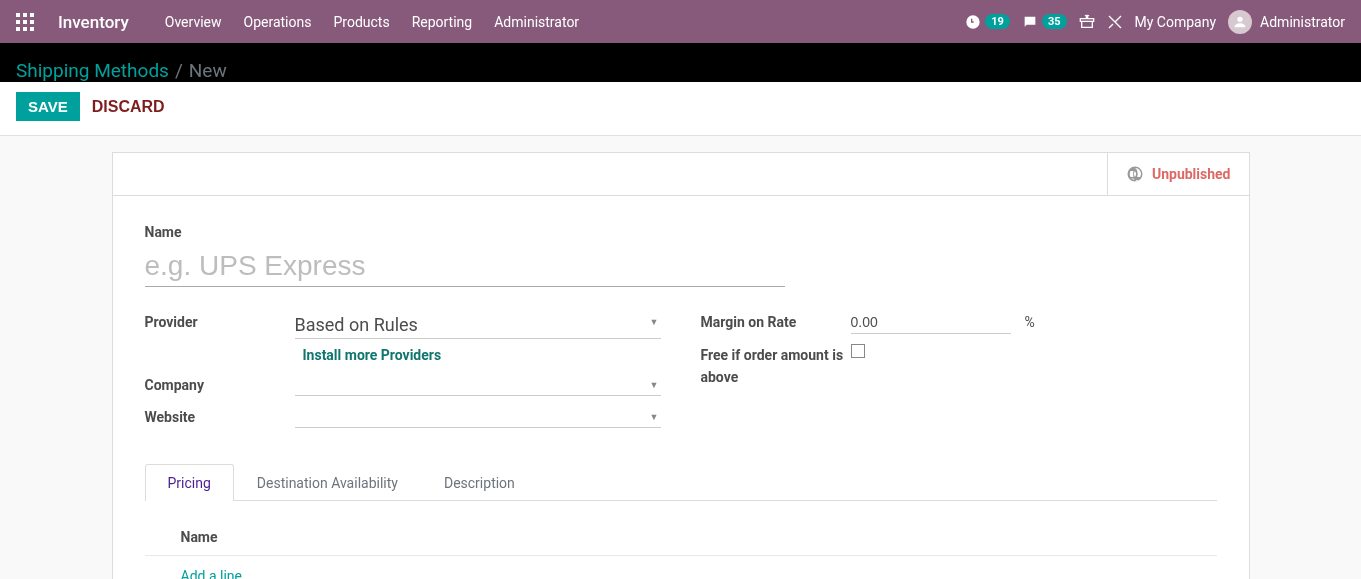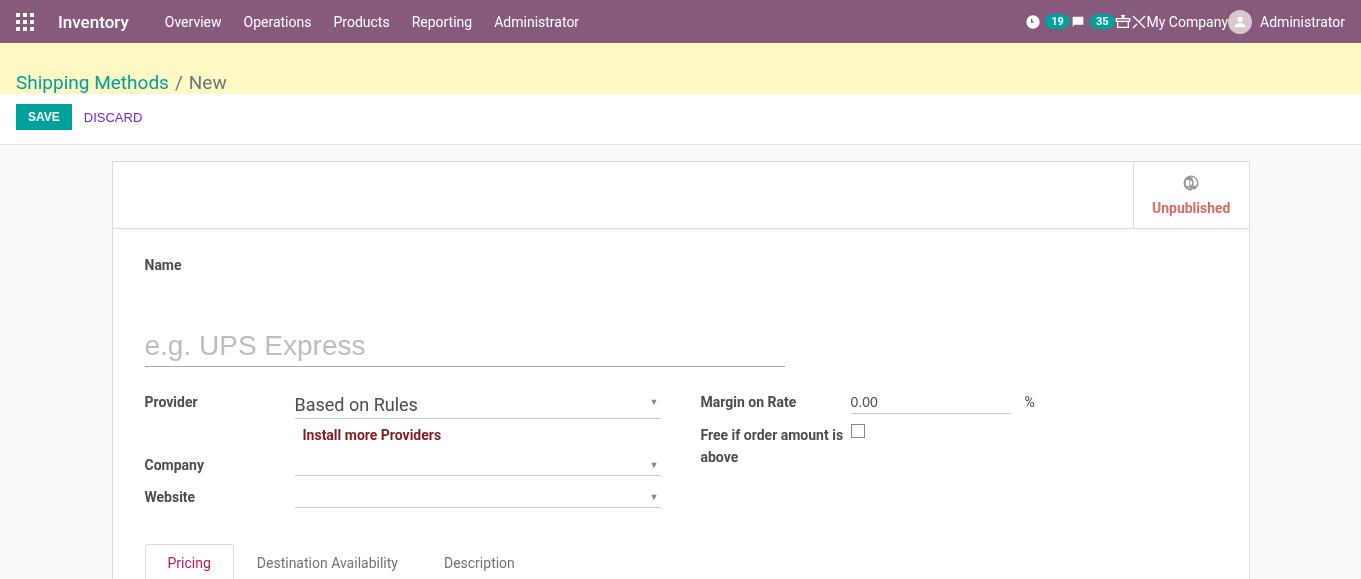--- a/index.html
+++ b/index.html
@@ -5,62 +5,62 @@
     * { box-sizing: border-box; margin: 0; padding: 0; }
     body { font-family: -apple-system, BlinkMacSystemFont, "Segoe UI", Roboto, "Helvetica Neue", Arial, sans-serif; background: #f9f9f9; color: #4c4c4c; }
     
     .topnav { background: #875a7b; height: 43px; display: flex; align-items: center; padding: 0 16px; color: #fff; }
     .apps-icon { width: 18px; height: 18px; display: grid; grid-template-columns: repeat(3, 4px); grid-template-rows: repeat(3, 4px); gap: 3px; cursor: pointer; margin-right: 24px; }
     .apps-icon span { background: #fff; }
     .topnav .brand { font-size: 17px; font-weight: 500; margin-right: 36px; }
     .topnav .menu { display: flex; gap: 22px; font-size: 14px; }
     .topnav .menu a { color: #fff; text-decoration: none; cursor: pointer; }
     .topnav .spacer { flex: 1; }
-    .topnav .right { display: flex; align-items: center; gap: 0; font-size: 14px; }
+    .topnav .right { display: flex; align-items: center; gap: 12px; font-size: 14px; }
     .topnav .badge-btn { display: flex; align-items: center; gap: 4px; cursor: pointer; }
     .topnav .badge { background: #00a09d; color: #fff; font-size: 11px; padding: 1px 6px; border-radius: 9px; font-weight: bold; }
     .avatar { width: 24px; height: 24px; background: #d8c8d0; border-radius: 50%; display: flex; align-items: center; justify-content: center; }
     .avatar svg { width: 16px; height: 16px; fill: #fff; }
     
-    .breadcrumb-row { background: #fef9c3; padding: 28px 16px 0 16px; }
+    .breadcrumb-row { background: #000000; padding: 16px 16px 0 16px; }
     .breadcrumb { font-size: 19px; color: #6c757d; display: flex; gap: 6px; align-items: center; }
     .breadcrumb a { color: #00a09d; text-decoration: none; }
     
     .action-row { background: #fff; padding: 10px 16px 14px 16px; border-bottom: 1px solid #e2e2e2; display: flex; gap: 12px; align-items: center; }
-    .btn-primary { background: #00a09d; color: #fff; border: none; padding: 6px 12px; font-size: 12px; font-weight: bold; cursor: pointer; text-transform: uppercase; }
-    .btn-link { background: none; border: none; color: #6d28d9; font-size: 13px; font-weight: normal; cursor: pointer; text-transform: uppercase; }
+    .btn-primary { background: #00a09d; color: #fff; border: none; padding: 6px 12px; font-size: 15px; font-weight: bold; cursor: pointer; text-transform: uppercase; }
+    .btn-link { background: none; border: none; color: #7f1d1d; font-size: 16px; font-weight: bold; cursor: pointer; text-transform: uppercase; }
     
     .content-scroll { height: 450px; overflow-y: scroll; }
     .form-sheet { max-width: 1138px; margin: 16px auto; background: #fff; border: 1px solid #dcdcdc; }
     
     .publish-bar { border-bottom: 1px solid #dcdcdc; display: flex; justify-content: flex-end; padding: 0; }
-    .publish-btn { border-left: 1px solid #dcdcdc; padding: 12px 18px; display: flex; align-items: center; gap: 8px; cursor: pointer; font-weight: bold; font-size: 14px; color: #dc6965; flex-direction: column; }
+    .publish-btn { border-left: 1px solid #dcdcdc; padding: 12px 18px; display: flex; align-items: center; gap: 8px; cursor: pointer; font-weight: bold; font-size: 14px; color: #dc6965; }
     .publish-btn svg { fill: #999; width: 18px; height: 18px; }
     
     .form-body { padding: 28px 32px; }
     .name-label { font-size: 14px; font-weight: bold; color: #4c4c4c; margin-bottom: 6px; }
-    .name-input { width: 640px; font-size: 28px; border: none; border-bottom: 1px solid #aaa; padding: 4px 0; outline: none; color: #4c4c4c; margin-top: 47px; }
+    .name-input { width: 640px; font-size: 28px; border: none; border-bottom: 1px solid #aaa; padding: 4px 0; outline: none; color: #4c4c4c; }
     .name-input::placeholder { color: #bdbdbd; }
     
     .form-grid { display: flex; gap: 40px; margin-top: 24px; }
     .form-col { flex: 1; }
     .form-row { display: flex; align-items: flex-start; margin-bottom: 10px; }
     .form-row .lbl { width: 150px; font-size: 14px; font-weight: bold; color: #4c4c4c; line-height: 22px; }
     .form-row .ctl { flex: 1; }
     .select-field { width: 100%; border: none; border-bottom: 1px solid #ccc; padding: 3px 18px 3px 0; font-size: 18px; color: #4c4c4c; position: relative; min-height: 22px; }
     .dropdown-wrap { position: relative; }
     .dropdown-wrap::after { content: '▼'; font-size: 9px; position: absolute; right: 2px; top: 6px; color: #888; pointer-events: none; }
     .text-field { width: 160px; border: none; border-bottom: 1px solid #ccc; padding: 3px 0; font-size: 14px; color: #4c4c4c; outline: none; }
-    .link-action { color: #7f1d1d; font-weight: bold; font-size: 14px; cursor: pointer; margin-top: 8px; display: inline-block; margin-left: 8px; }
+    .link-action { color: #0f766e; font-weight: bold; font-size: 14px; cursor: pointer; margin-top: 8px; display: inline-block; margin-left: 8px; }
     .pct { margin-left: 10px; font-size: 14px; color: #4c4c4c; }
     .checkbox { width: 14px; height: 14px; border: 1px solid #888; cursor: pointer; }
     
     .tabs { display: flex; margin-top: 26px; border-bottom: 1px solid #dcdcdc; }
     .tab { padding: 10px 22px; font-size: 14px; color: #6c757d; cursor: pointer; border: 1px solid transparent; border-bottom: none; margin-bottom: -1px; }
-    .tab.active { color: #be185d; border-color: #dcdcdc; background: #fff; border-radius: 3px 3px 0 0; }
+    .tab.active { color: #4c1d95; border-color: #dcdcdc; background: #fff; border-radius: 3px 3px 0 0; }
     
     .tab-content { padding: 18px 0 0 0; }
     .table-head { padding: 10px 36px; font-weight: bold; font-size: 14px; color: #4c4c4c; border-bottom: 1px solid #e8e8e8; }
     .table-row { padding: 10px 36px; }
     .add-line { color: #00a09d; font-size: 14px; cursor: pointer; }
     
     
     .content-scroll::-webkit-scrollbar { width: 14px; }
     .content-scroll::-webkit-scrollbar-thumb { background: #c5c5c5; }
     .content-scroll::-webkit-scrollbar-track { background: #f0f0f0; }

